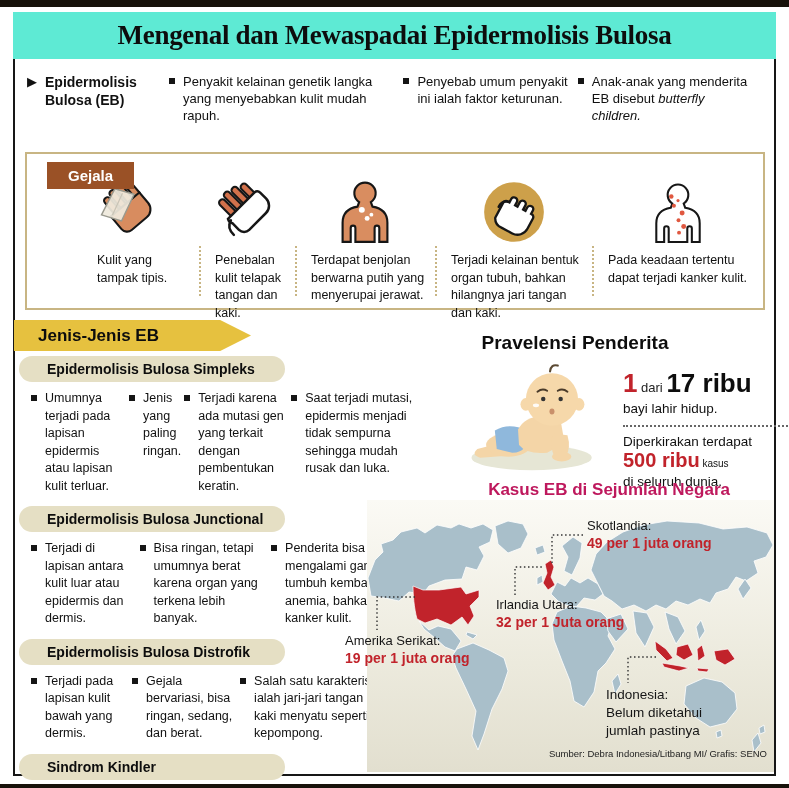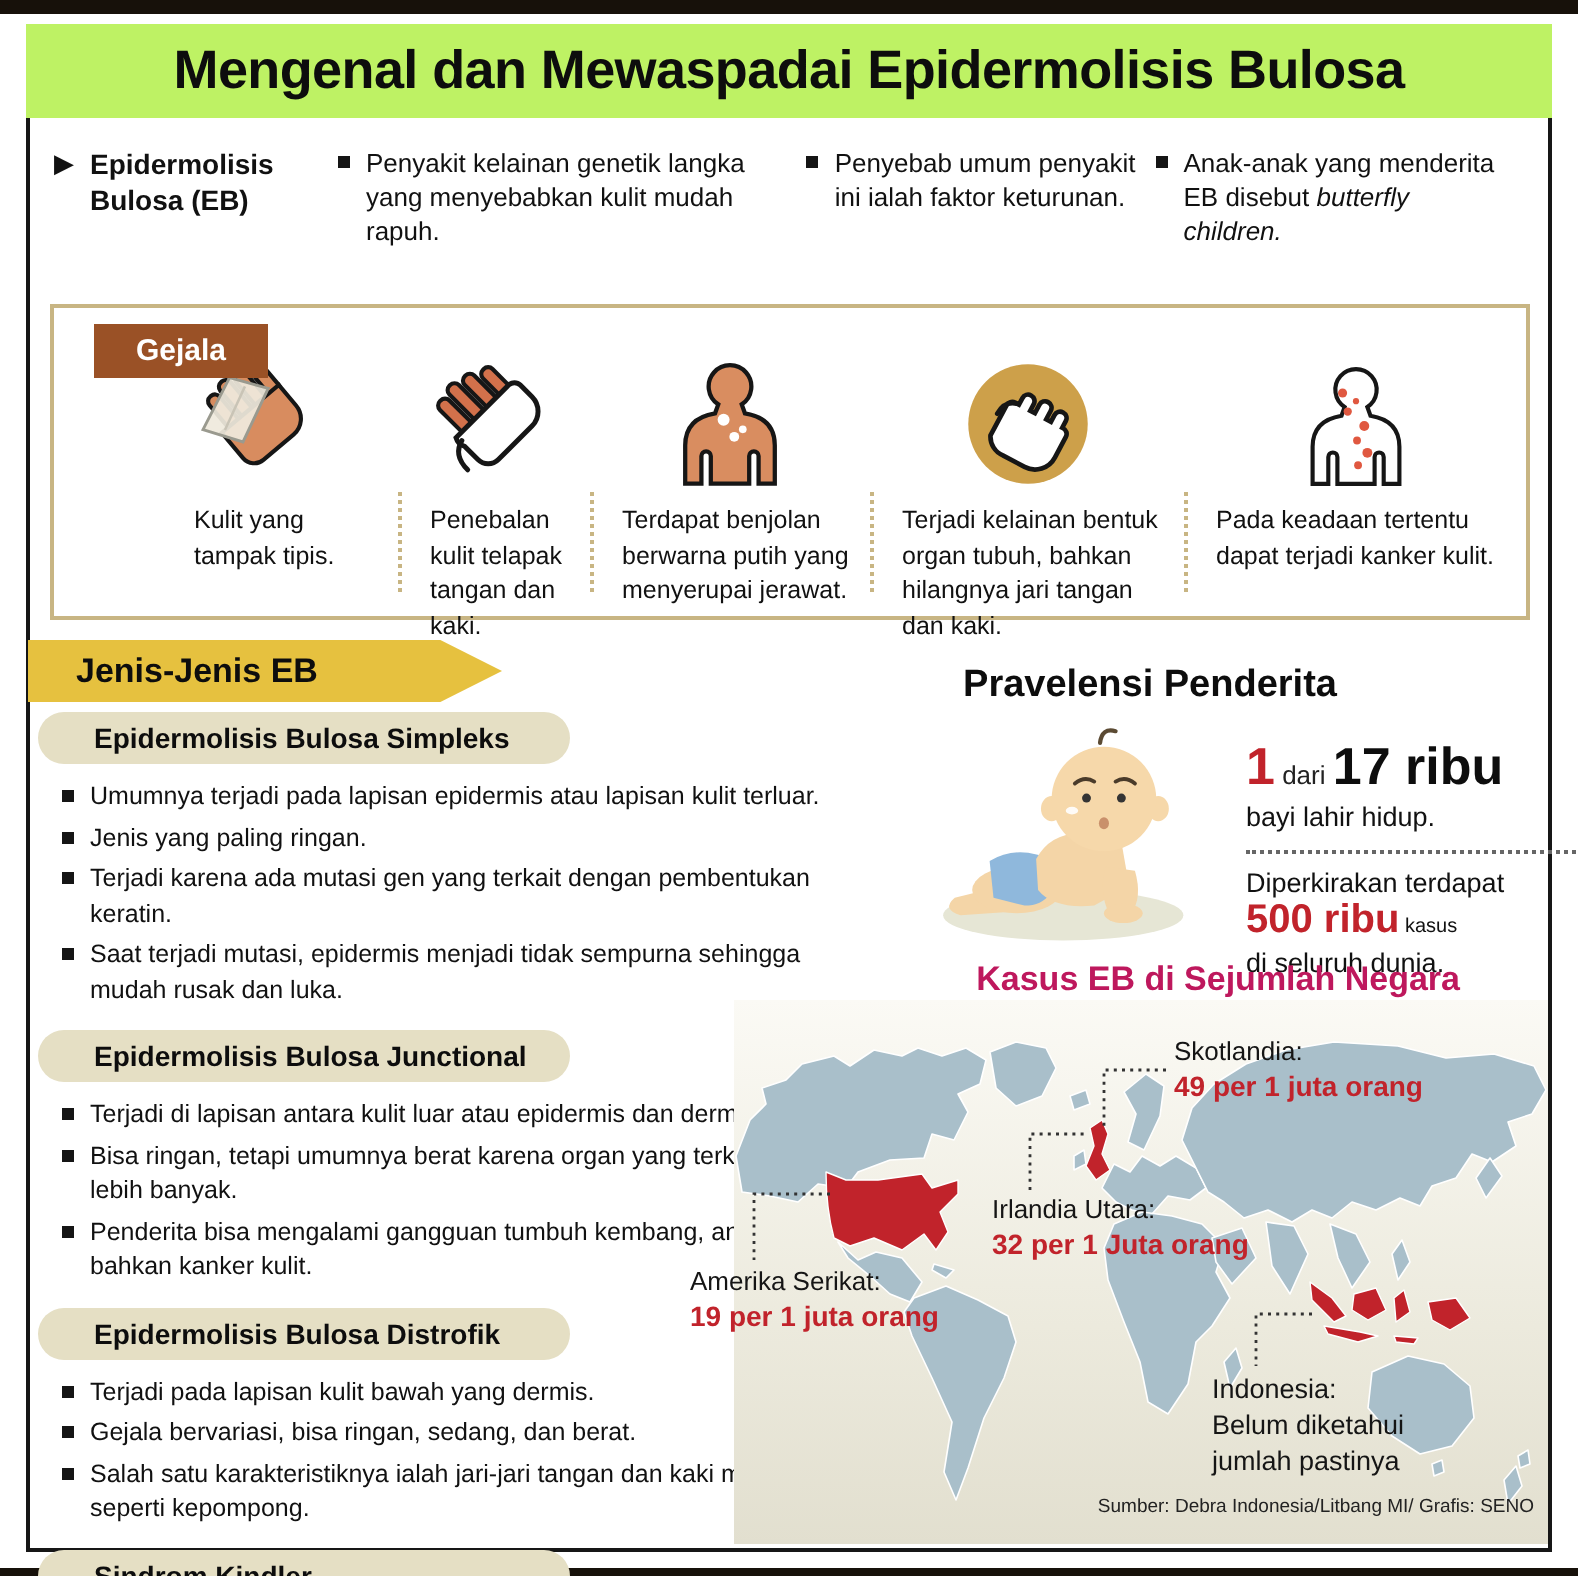--- a/index.html
+++ b/index.html
@@ -9,21 +9,21 @@
 
   .strip { position:absolute; left:0; width:789px; background:#17110a; }
   .strip.top { top:0; height:7px; }
   .strip.bottom { top:784px; height:4px; }
 
   .frame { position:absolute; left:13px; top:12px; width:763px; height:764px;
            border:2px solid #161616; background:#fff; }
 
   
   .title-bar { position:absolute; left:-2px; top:-2px; width:763px; height:47px;
-               background:#bef264; display:flex; align-items:center; justify-content:center; }
+               background:#5eead4; display:flex; align-items:center; justify-content:center;font-family:Liberation Serif, serif; }
   .title-bar h1 { font-size:27px; font-weight:bold; color:#0d0d0d; letter-spacing:-0.3px; }
 
   
   .definition { position:absolute; left:12px; top:58px; width:730px; display:flex; gap:14px; }
   .def-term { display:flex; gap:8px; width:128px; flex:none; padding-top:1px; }
   .def-tri { font-size:13px; line-height:18px; }
   .def-term b { font-size:14px; line-height:18px; }
   .def-bullets { display:flex; flex-direction:row; gap:8px; padding-top:1px; }
   .def-bullets .blt { font-size:13px; line-height:17px; }
 
@@ -47,21 +47,21 @@
   
   .types-banner { position:absolute; left:-1px; top:306px; width:237px; height:31px;
                   background:#e6c13f; clip-path:polygon(0 0,87% 0,100% 50%,87% 100%,0 100%);
                   display:flex; align-items:center; padding-left:24px; }
   .types-banner span { font-size:17px; font-weight:bold; color:#0d0d0d; }
 
   .type-sections { position:absolute; left:4px; top:342px; width:398px; }
   .pill { background:#e5dfc4; border-radius:15px; width:266px; padding:5px 10px 5px 28px;
           font-size:14px; font-weight:bold; color:#0d0d0d; }
   .tsec { margin-bottom:11px; }
-  .tsec ul { list-style:none; margin:8px 0 0 12px; width:382px; display:flex; flex-direction:column; gap:3px; }
+  .tsec ul { list-style:none; margin:8px 0 0 12px; width:382px; display:flex; flex-direction:row; gap:3px; }
   .tsec .blt { font-size:12.5px; line-height:17.5px; }
 
   
   .prev-heading { position:absolute; left:395px; top:318px; width:330px; text-align:center;
                   font-size:19px; font-weight:bold; color:#0d0d0d; }
   .prev-row { position:absolute; left:443px; top:342px; display:flex; gap:10px; }
   .baby-wrap { width:155px; flex:none; }
   .stats { width:172px; padding-top:12px; }
   .stat-line1 { white-space:nowrap; }
   .stat-big { font-size:26px; font-weight:bold; color:#0d0d0d; }

